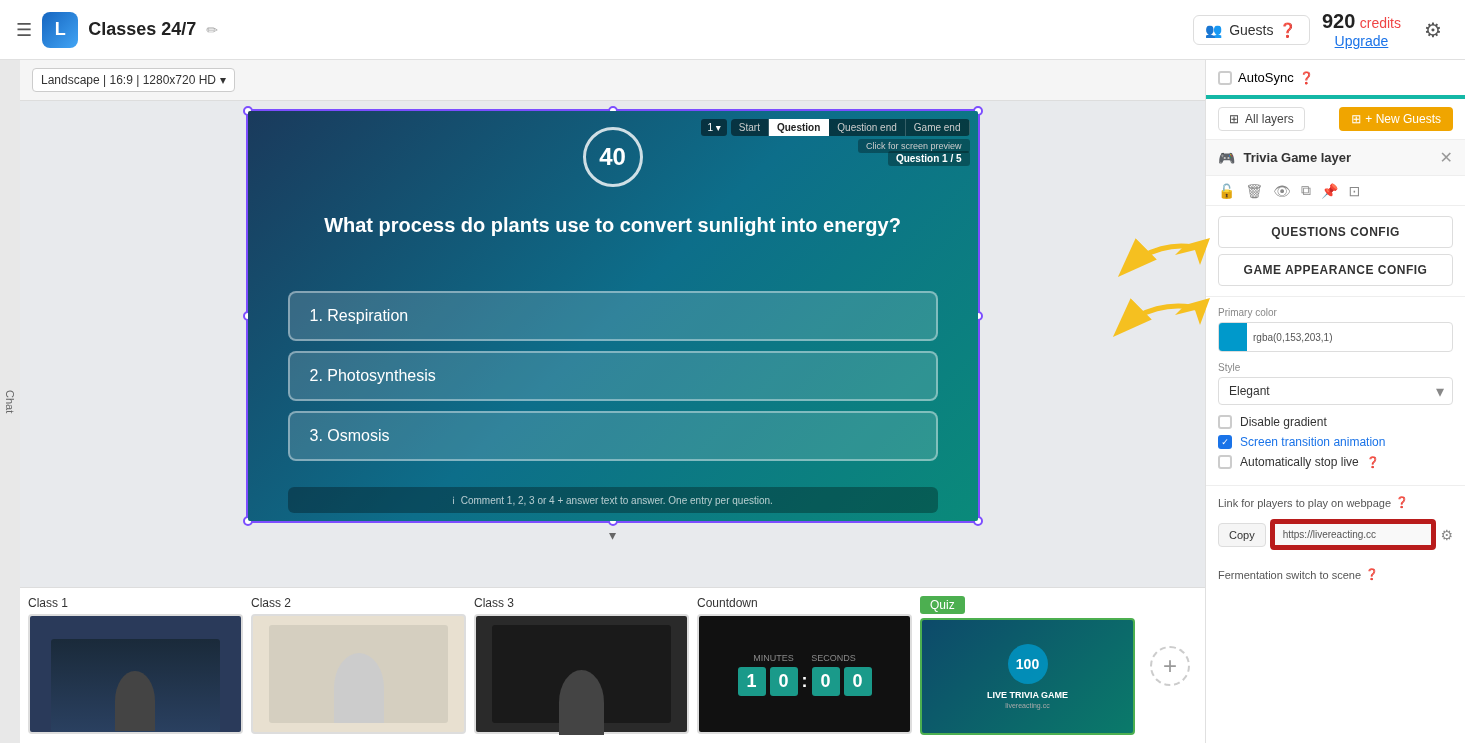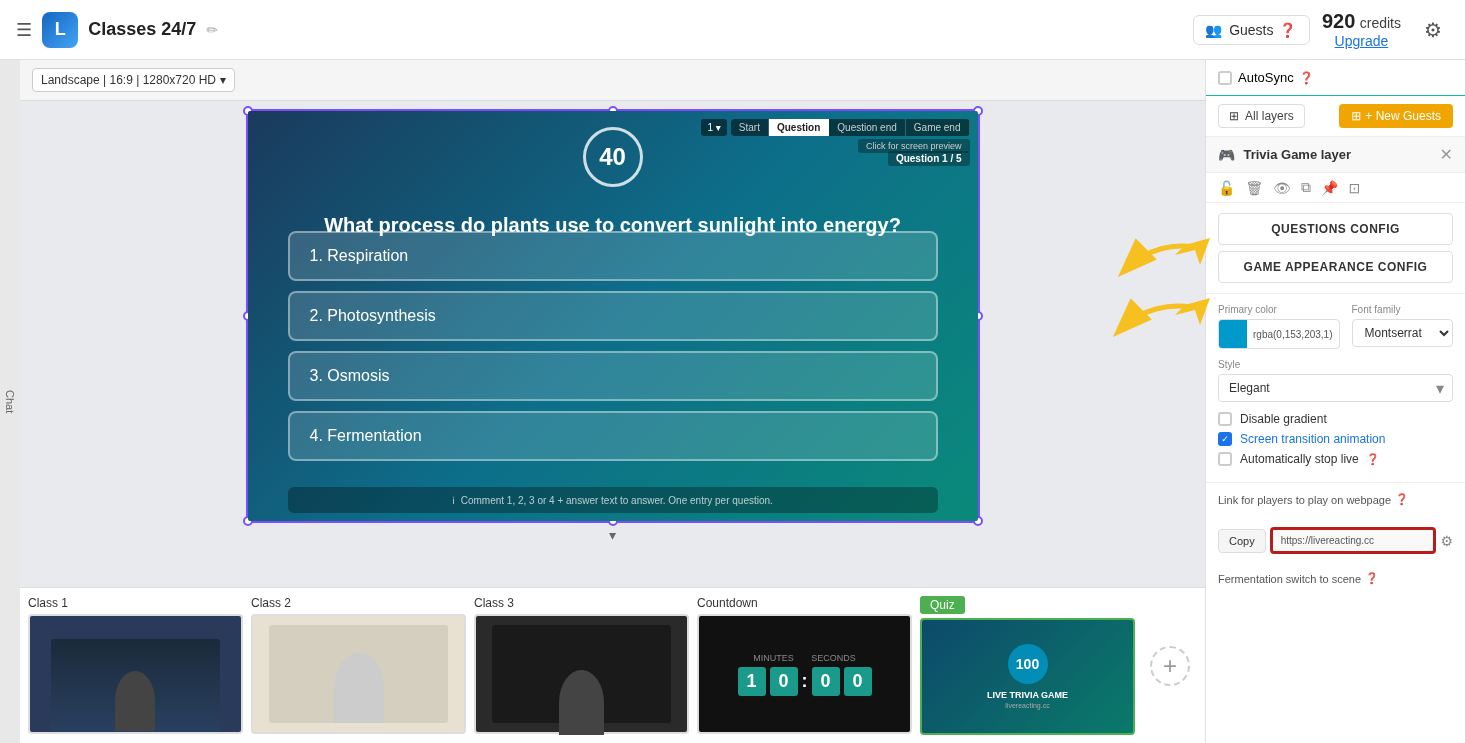--- a/index.html
+++ b/index.html
@@ -22,21 +22,21 @@
     .edit-icon { color: #aaa; font-size: 14px; cursor: pointer; }
     .navbar-center { display: flex; align-items: center; gap: 8px; }
     .guests-btn {
       display: flex; align-items: center; gap: 6px; padding: 6px 12px;
       border: 1px solid #ddd; border-radius: 6px; cursor: pointer;
       font-size: 14px; color: #333; background: #fff;
     }
     .navbar-right { display: flex; align-items: center; gap: 16px; }
     .credits-area { text-align: center; }
     .credits-count { font-size: 20px; font-weight: 700; color: #222; }
-    .credits-label { font-size: 14px; color: #404040; }
+    .credits-label { font-size: 14px; color: #ef4444; }
     .credits-upgrade { font-size: 14px; color: #1a73e8; cursor: pointer; text-decoration: underline; display: block; }
     .settings-icon { width: 32px; height: 32px; cursor: pointer; color: #555; display: flex; align-items: center; justify-content: center; font-size: 20px; }
     .go-live-btn {
       background: #1a1aff; color: #fff; border: none; border-radius: 8px;
       padding: 10px 32px; font-size: 18px; font-weight: 700; cursor: pointer;
       letter-spacing: 1px;
     }
 
     
     .main-area {
@@ -181,21 +181,21 @@
     .countdown-sep { color: #fff; font-size: 18px; font-weight: 700; }
 
     
     .right-panel {
       width: 260px; background: #fff; border-left: 1px solid #e0e0e0;
       display: flex; flex-direction: column; overflow: hidden; flex-shrink: 0;
     }
 
     .panel-top {
       display: flex; align-items: center; padding: 10px 12px; gap: 8px;
-      border-bottom: 1px solid #14b8a6;
+      border-bottom: 4px solid #14b8a6;
     }
     .autosync-row { display: flex; align-items: center; gap: 6px; font-size: 13px; }
     .checkbox { width: 14px; height: 14px; border: 2px solid #ccc; border-radius: 3px; cursor: pointer; }
 
     .layer-toolbar {
       display: flex; align-items: center; padding: 8px 12px; gap: 8px;
       border-bottom: 1px solid #eee;
     }
     .all-layers-btn {
       display: flex; align-items: center; gap: 6px; font-size: 12px; color: #444;
@@ -259,30 +259,30 @@
       width: 14px; height: 14px; background: #1a73e8; border-radius: 3px;
       display: flex; align-items: center; justify-content: center; cursor: pointer; flex-shrink: 0;
     }
     .checkbox-blue::after { content: '✓'; color: #fff; font-size: 9px; }
     .checkbox-empty {
       width: 14px; height: 14px; border: 2px solid #ccc; border-radius: 3px; cursor: pointer; flex-shrink: 0;
     }
     .screen-anim-label { color: #1a73e8; font-weight: 500; cursor: pointer; }
 
     .link-section { padding: 10px 12px; border-top: 1px solid #eee; }
-    .link-label { font-size: 11px; color: #555; margin-bottom: 21px; display: flex; align-items: center; gap: 4px; }
+    .link-label { font-size: 11px; color: #555; margin-bottom: 10px; display: flex; align-items: center; gap: 4px; }
     .link-row {
       display: flex; align-items: center; gap: 4px;
     }
     .copy-btn {
       background: #f5f5f5; border: 1px solid #ddd; border-radius: 4px;
       padding: 5px 10px; font-size: 11px; cursor: pointer; color: #333;
     }
     .link-url {
-      flex: 1; border: 3px solid #b91c1c; border-radius: 4px;
+      flex: 1; border: 5px solid #b91c1c; border-radius: 4px;
       padding: 5px 8px; font-size: 10px; color: #555; background: #f9f9f9;
     }
     .link-settings-icon { color: #888; cursor: pointer; font-size: 14px; }
 
     .auto-switch-row { padding: 8px 12px; font-size: 11px; color: #555; display: flex; align-items: center; gap: 4px; }
 
     
     .thumb-class1 {
       background: linear-gradient(to bottom, #1a2a3a, #2a3a4a);
       position: relative; overflow: hidden;
@@ -363,21 +363,20 @@
           <div class="timer-circle">
             <span>40</span>
           </div>
 
           <div class="question-text">What process do plants use to convert sunlight into energy?</div>
 
           <div class="answers-grid">
             <div class="answer-btn">1. Respiration</div>
             <div class="answer-btn">2. Photosynthesis</div>
             <div class="answer-btn">3. Osmosis</div>
-            <div class="answer-btn">4. Fermentation</div>
           </div>
 
           <div class="stage-footer">
             <span>ℹ</span>
             <span>Comment 1, 2, 3 or 4 + answer text to answer. One entry per question.</span>
           </div>
         </div>
       </div>
 
       <div class="collapse-btn">▾</div>
@@ -486,26 +485,20 @@
 
     <div class="appearance-section">
       <div class="appearance-row">
         <div class="appearance-col">
           <div class="appearance-label">Primary color</div>
           <div class="color-input-row">
             <div class="color-swatch"></div>
             <span class="color-value">rgba(0,153,203,1)</span>
           </div>
         </div>
-        <div class="appearance-col">
-          <div class="appearance-label">Font family</div>
-          <select class="font-select">
-            <option>Montserrat</option>
-          </select>
-        </div>
       </div>
 
       <div class="style-row">
         <div class="appearance-label">Style</div>
         <div class="style-select-row">
           <span class="style-select-value">Elegant</span>
           <span class="style-select-arrow">▾</span>
         </div>
       </div>
 

